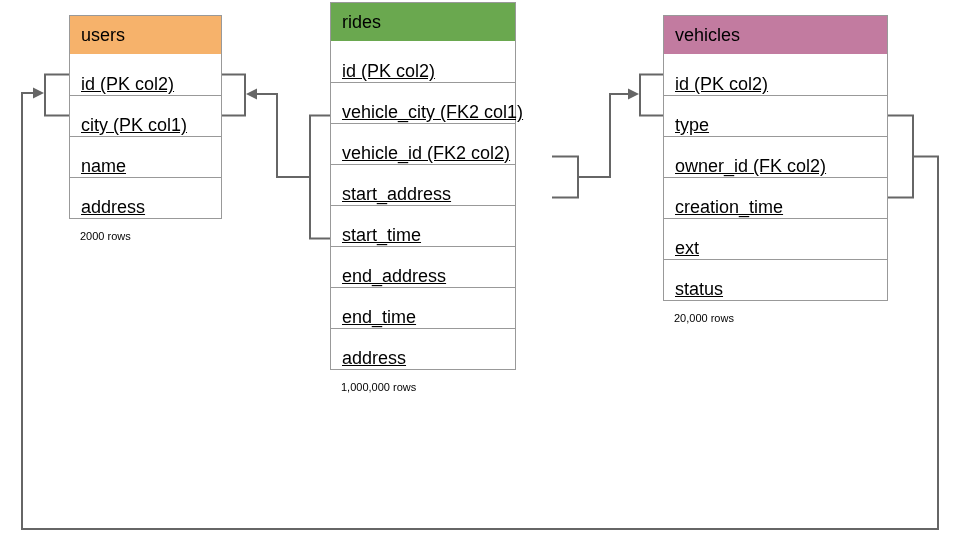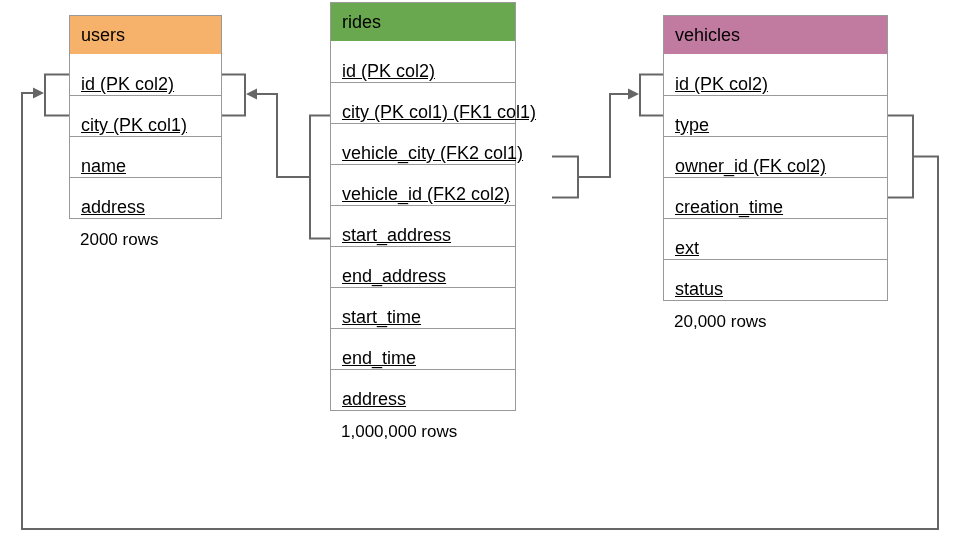--- a/index.html
+++ b/index.html
@@ -61,21 +61,21 @@
     align-items: flex-end;
     padding: 0 11px;
     font-size: 18px;
     border-top: 1px solid #999999;
     background: #ffffff;
     white-space: nowrap;
     text-decoration: underline;
   }
   .rowcount {
     margin: 11px 0 0 11px;
-    font-size: 17px;
+    font-size: 11px;
     white-space: nowrap;
   }
 </style>
 </head>
 <body>
 
 <div class="stage">
 
   <svg class="connectors" width="960" height="540" viewBox="0 0 960 540">
 
@@ -124,36 +124,33 @@
 
   <div class="db-table t-rides">
     <div class="table-box">
       <div class="thead head-rides">
         <span>rides</span>
       </div>
       <div class="trow" style="border-top:none">
         <span>id (PK col2)</span>
       </div>
       <div class="trow">
-        <span>city (PK col1) (FK1 col1)</span>
-      </div>
-      <div class="trow">
         <span>vehicle_city (FK2 col1)</span>
       </div>
       <div class="trow">
         <span>vehicle_id (FK2 col2)</span>
       </div>
       <div class="trow">
         <span>start_address</span>
       </div>
       <div class="trow">
-        <span>end_address</span>
+        <span>start_time</span>
       </div>
       <div class="trow">
-        <span>start_time</span>
+        <span>end_address</span>
       </div>
       <div class="trow">
         <span>end_time</span>
       </div>
       <div class="trow">
         <span>address</span>
       </div>
     </div>
     <div class="rowcount">1,000,000 rows</div>
   </div>

